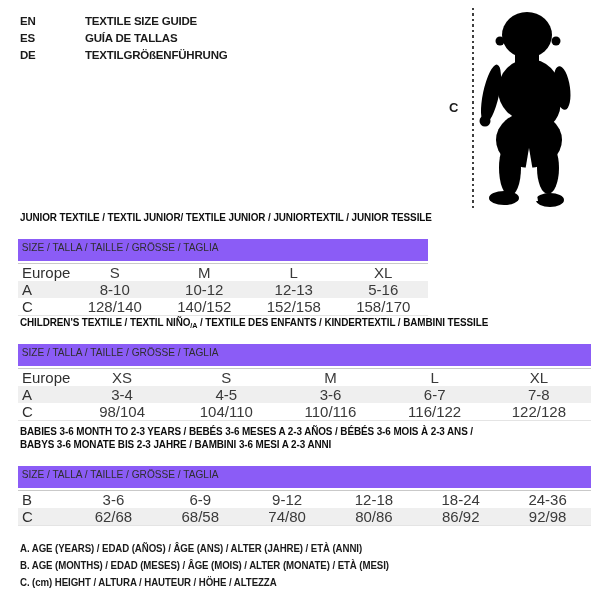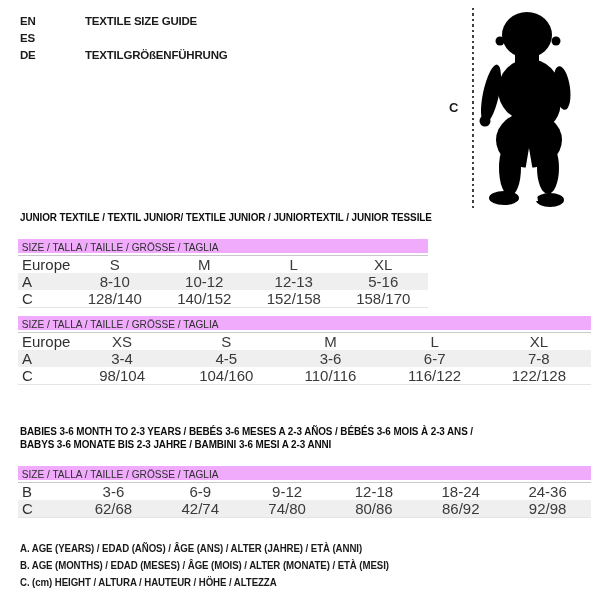--- a/index.html
+++ b/index.html
@@ -23,21 +23,21 @@
   .baby-svg { position:absolute; left:478px; top:8px; }
 
   
   .tbl { position:absolute; left:18px; }
   .t0 { top:211px; width:410px; }
   .t1 { top:316px; width:573px; }
   .t2 { top:425px; width:573px; }
   .tbl-title { margin:0 0 15px 2px; font-size:11px; font-weight:bold; color:#0d0d0d; }
   .title-line { transform:scaleX(0.9); transform-origin:0 50%; white-space:nowrap; line-height:13px; height:13px; letter-spacing:-0.1px; }
   .title-line .sub { font-size:8px; vertical-align:-2px; }
-  .size-bar { height:14px; line-height:14px; background:#f0abfc; margin-bottom:2px; overflow:hidden; }
+  .size-bar { height:22px; line-height:14px; background:#8b5cf6; margin-bottom:2px; overflow:hidden; }
   .size-bar .bar-text { display:inline-block; transform:scaleX(0.92); transform-origin:0 50%; font-size:11px; color:#2e2e2e; padding-left:4px; white-space:nowrap; }
   table { width:100%; border-collapse:collapse; table-layout:fixed; border-top:1px solid #c9c9c9; border-bottom:1px solid #e4e4e4; }
   col.c0 { width:52px; }
   td { height:15px; font-size:15px; color:#3a3a3a; text-align:center; padding:0; overflow:hidden; white-space:nowrap; }
   td:first-child { text-align:left; padding-left:4px; color:#303030; }
   tr.alt { background:#efefef; }
 
   
   .footnotes { position:absolute; left:20px; top:540px; }
   .footnote { height:17px; line-height:17px; font-size:11px; font-weight:bold; transform:scaleX(0.88); transform-origin:0 50%; white-space:nowrap; letter-spacing:-0.1px; }
@@ -47,20 +47,21 @@
 
 <div class="page">
 
   <div class="langs">
     <div class="lang-row">
       <span class="lang-code">EN</span>
       <span class="lang-label">TEXTILE SIZE GUIDE</span>
     </div>
     <div class="lang-row">
       <span class="lang-code">ES</span>
+      <span class="lang-label">GUÍA DE TALLAS</span>
     </div>
     <div class="lang-row">
       <span class="lang-code">DE</span>
       <span class="lang-label">TEXTILGRÖßENFÜHRUNG</span>
     </div>
   </div>
 
   <div class="dash-line"></div>
   <div class="c-label">C</div>
   <svg class="baby-svg" width="96" height="200" viewBox="0 0 96 200">
@@ -112,20 +113,23 @@
             <td>128/140</td>
             <td>140/152</td>
             <td>152/158</td>
             <td>158/170</td>
           </tr>
         </tbody>
     </table>
   </section>
 
   <section class="tbl t1">
+    <h2 class="tbl-title">
+        <div class="title-line"><span>CHILDREN'S TEXTILE / TEXTIL NIÑO</span><span class="sub">/A</span><span> / TEXTILE DES ENFANTS / KINDERTEXTIL / BAMBINI TESSILE</span></div>
+      </h2>
     <div class="size-bar"><span class="bar-text">SIZE / TALLA / TAILLE / GRÖSSE / TAGLIA</span></div>
     <table>
       <colgroup>
           <col class="c0">
         </colgroup>
       <tbody>
           <tr>
             <td>Europe</td>
             <td>XS</td>
             <td>S</td>
@@ -137,21 +141,21 @@
             <td>A</td>
             <td>3-4</td>
             <td>4-5</td>
             <td>3-6</td>
             <td>6-7</td>
             <td>7-8</td>
           </tr>
           <tr>
             <td>C</td>
             <td>98/104</td>
-            <td>104/160</td>
+            <td>104/110</td>
             <td>110/116</td>
             <td>116/122</td>
             <td>122/128</td>
           </tr>
         </tbody>
     </table>
   </section>
 
   <section class="tbl t2">
     <h2 class="tbl-title">
@@ -169,21 +173,21 @@
             <td>3-6</td>
             <td>6-9</td>
             <td>9-12</td>
             <td>12-18</td>
             <td>18-24</td>
             <td>24-36</td>
           </tr>
           <tr class="alt">
             <td>C</td>
             <td>62/68</td>
-            <td>42/74</td>
+            <td>68/58</td>
             <td>74/80</td>
             <td>80/86</td>
             <td>86/92</td>
             <td>92/98</td>
           </tr>
         </tbody>
     </table>
   </section>
 
   <div class="footnotes">

